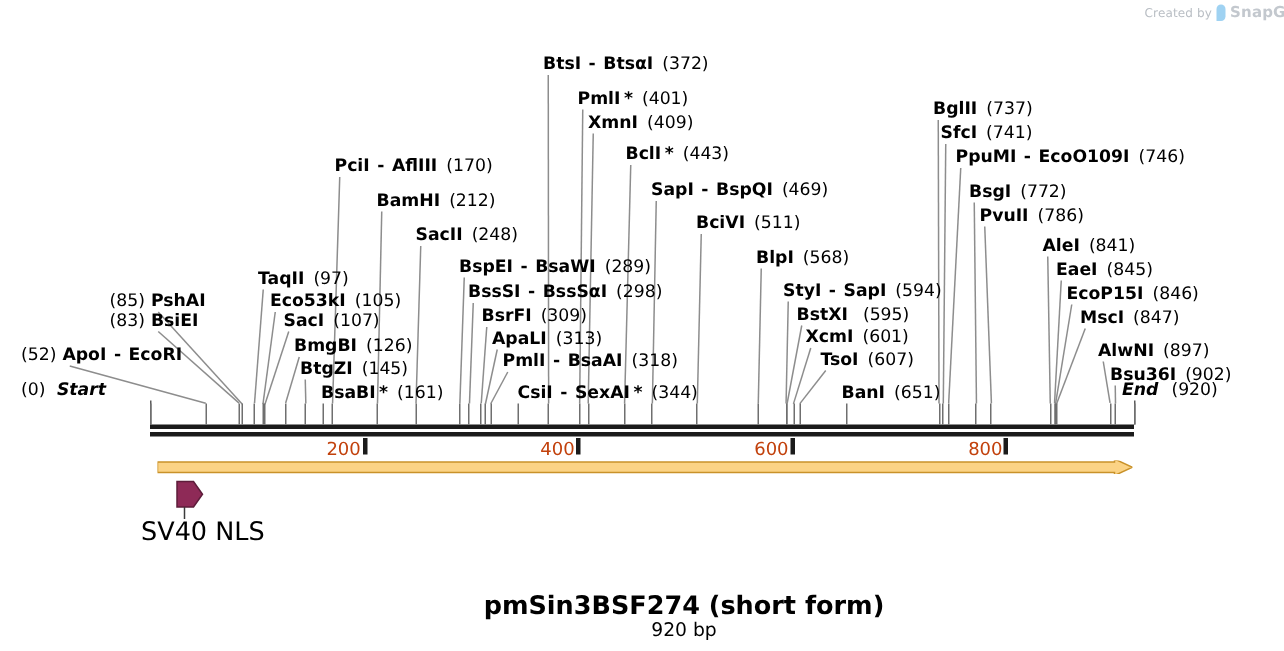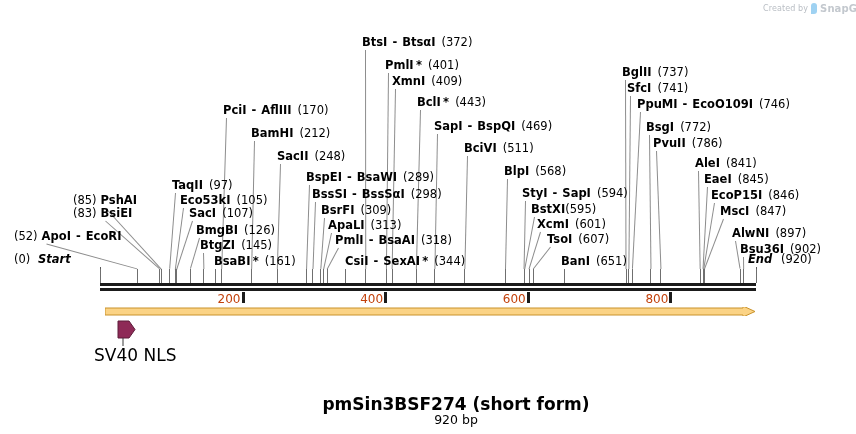--- a/index.html
+++ b/index.html
@@ -165,21 +165,21 @@
       <div class="lab" style="left: 335px; top: 234px;"><span class="nm">PmlI</span><span class="dash"> - </span><span class="nm">BsaAI</span><span class="pos" style="margin-left: 6px;">(318)</span></div>
       <div class="lab" style="left: 345px; top: 255px;"><span class="nm">CsiI</span><span class="dash"> - </span><span class="nm">SexAI</span><span class="star"> *</span><span class="pos" style="margin-left: 6px;">(344)</span></div>
       <div class="lab" style="left: 362px; top: 36px;"><span class="nm">BtsI</span><span class="dash"> - </span><span class="nm">BtsαI</span><span class="pos" style="margin-left: 6px;">(372)</span></div>
       <div class="lab" style="left: 385px; top: 59px;"><span class="nm">PmlI</span><span class="star"> *</span><span class="pos" style="margin-left: 6px;">(401)</span></div>
       <div class="lab" style="left: 392px; top: 75px;"><span class="nm">XmnI</span><span class="pos" style="margin-left: 6px;">(409)</span></div>
       <div class="lab" style="left: 417px; top: 96px;"><span class="nm">BclI</span><span class="star"> *</span><span class="pos" style="margin-left: 6px;">(443)</span></div>
       <div class="lab" style="left: 434px; top: 120px;"><span class="nm">SapI</span><span class="dash"> - </span><span class="nm">BspQI</span><span class="pos" style="margin-left: 6px;">(469)</span></div>
       <div class="lab" style="left: 464px; top: 142px;"><span class="nm">BciVI</span><span class="pos" style="margin-left: 6px;">(511)</span></div>
       <div class="lab" style="left: 504px; top: 165px;"><span class="nm">BlpI</span><span class="pos" style="margin-left: 6px;">(568)</span></div>
       <div class="lab" style="left: 522px; top: 187px;"><span class="nm">StyI</span><span class="dash"> - </span><span class="nm">SapI</span><span class="pos" style="margin-left: 6px;">(594)</span></div>
-      <div class="lab" style="left: 531px; top: 203px;"><span class="nm">BstXI</span><span class="pos" style="margin-left: 0; text-align: right;">(595)</span></div>
+      <div class="lab" style="left: 531px; top: 203px;"><span class="nm">BstXI</span><span class="pos" style="margin-left: 10px; text-align: right;">(595)</span></div>
       <div class="lab" style="left: 537px; top: 218px;"><span class="nm">XcmI</span><span class="pos" style="margin-left: 6px;">(601)</span></div>
       <div class="lab" style="left: 547px; top: 233px;"><span class="nm">TsoI</span><span class="pos" style="margin-left: 6px;">(607)</span></div>
       <div class="lab" style="left: 561px; top: 255px;"><span class="nm">BanI</span><span class="pos" style="margin-left: 6px;">(651)</span></div>
       <div class="lab" style="left: 622px; top: 66px;"><span class="nm">BglII</span><span class="pos" style="margin-left: 6px;">(737)</span></div>
       <div class="lab" style="left: 627px; top: 82px;"><span class="nm">SfcI</span><span class="pos" style="margin-left: 6px;">(741)</span></div>
       <div class="lab" style="left: 637px; top: 98px;"><span class="nm">PpuMI</span><span class="dash"> - </span><span class="nm">EcoO109I</span><span class="pos" style="margin-left: 6px;">(746)</span></div>
       <div class="lab" style="left: 646px; top: 121px;"><span class="nm">BsgI</span><span class="pos" style="margin-left: 6px;">(772)</span></div>
       <div class="lab" style="left: 653px; top: 137px;"><span class="nm">PvuII</span><span class="pos" style="margin-left: 6px;">(786)</span></div>
       <div class="lab" style="left: 695px; top: 157px;"><span class="nm">AleI</span><span class="pos" style="margin-left: 6px;">(841)</span></div>
       <div class="lab" style="left: 704px; top: 173px;"><span class="nm">EaeI</span><span class="pos" style="margin-left: 6px;">(845)</span></div>

